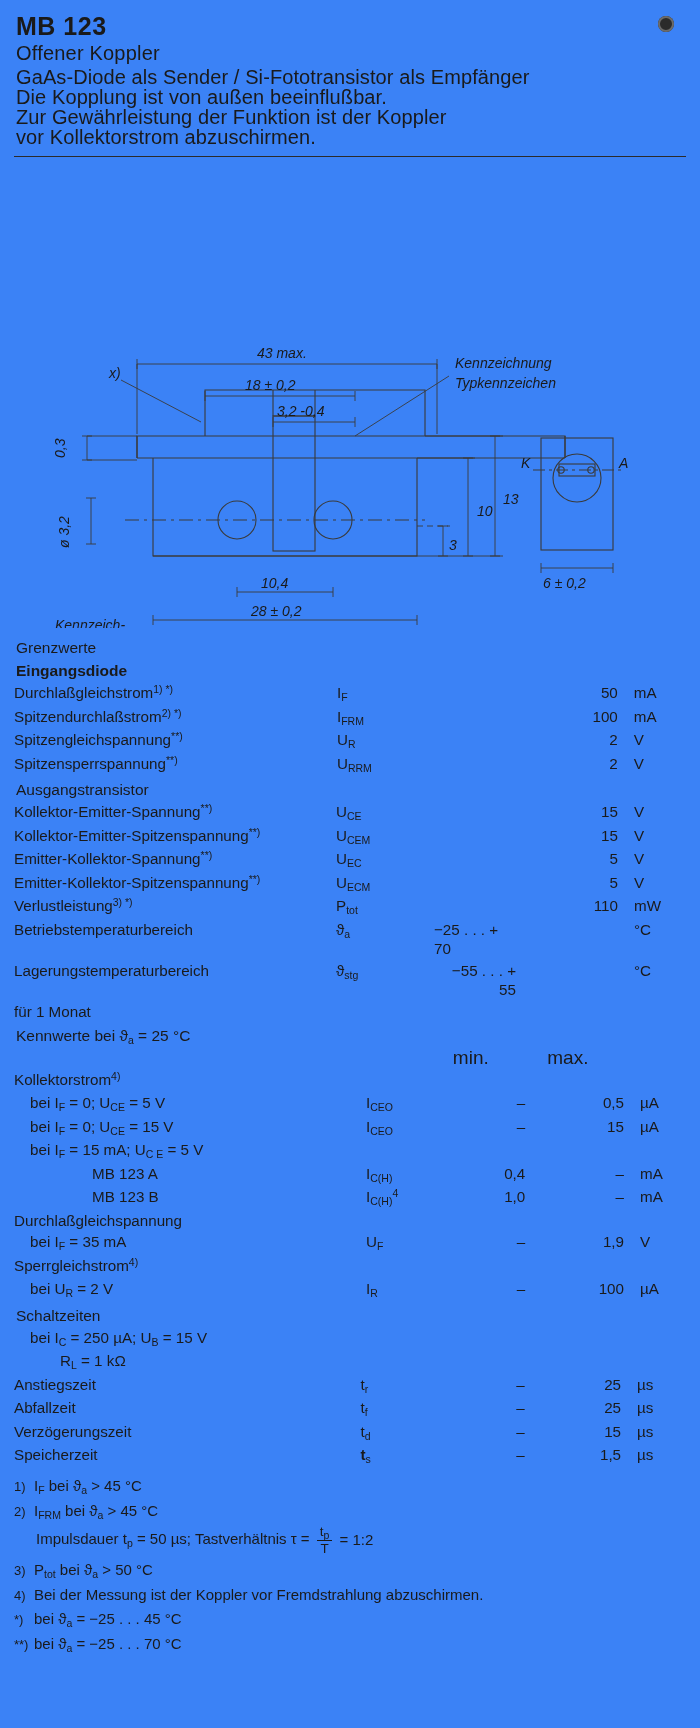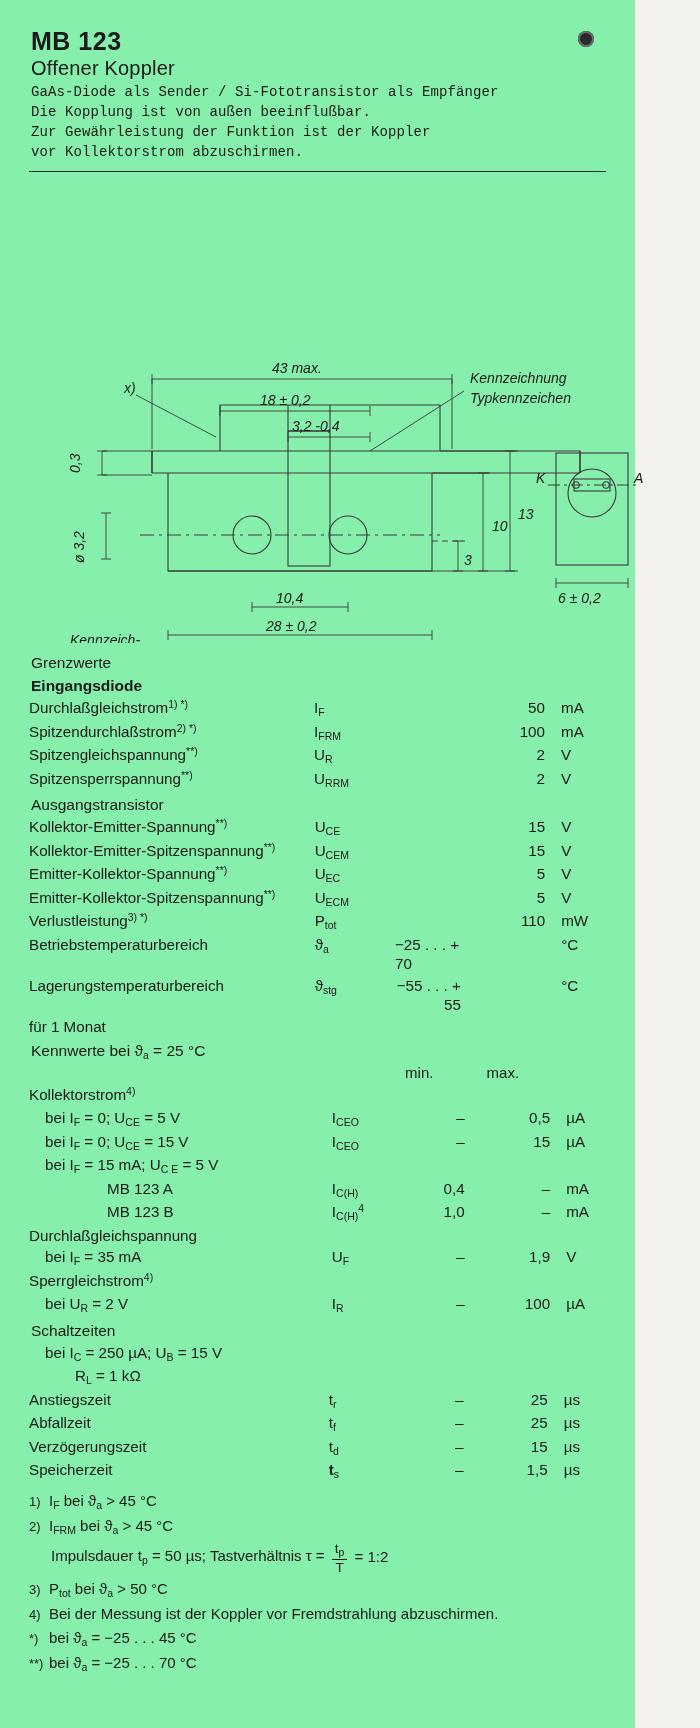--- a/index.html
+++ b/index.html
@@ -4,45 +4,45 @@
 <style>
   html,body{margin:0;padding:0;}
   body{
     width:700px;
     background:#f4f2ec;
     font-family:"Liberation Sans", sans-serif;
     color:#1a1a1a;
     -webkit-font-smoothing:none;
   }
   .page{
-    width:635px;
+    width:700px;
     min-height:1728px;
     position:relative;
-    background:#86efac;
-    padding:15px;
+    background:#3b82f6;
+    padding:0;
     box-sizing:border-box;
   }
   .inner{padding:10px 14px 10px 14px;}
 
   
   .title-row{display:flex;align-items:flex-start;justify-content:space-between;}
   .type-no{
     font-size:25px;font-weight:bold;letter-spacing:0.5px;
     font-family:"Liberation Sans", sans-serif;margin:2px 0 0 2px;
   }
   .logo-dot{
     width:16px;height:16px;border-radius:50%;
     background:#2b2b2b;margin:6px 12px 0 0;
     box-shadow:inset 0 0 0 2px #6b6b6b;
   }
   .subtitle{
     font-size:20px;margin:1px 0 2px 2px;font-weight:400;letter-spacing:0.2px;
   }
   .desc{
-    font-size:14px;line-height:20px;margin:0 0 9px 2px;letter-spacing:0.1px;font-family:Liberation Mono, monospace;
+    font-size:20px;line-height:20px;margin:0 0 9px 2px;letter-spacing:0.1px;
   }
   .rule{border:0;border-top:1.6px solid #2b2b2b;margin:9px 0 0 0;}
 
   
   .drawing{position:relative;height:460px;margin:11px;}
   .drawing svg{position:absolute;left:0;top:0;}
 
   
   .sect-head{font-size:15.5px;font-weight:normal;margin:5px 0 2px 2px;}
   table.spec{width:100%;border-collapse:collapse;font-size:15.2px;}
@@ -50,29 +50,29 @@
   .c-label{width:322px;}
   .c-sym{width:96px;}
   .c-min{width:82px;text-align:right;padding-right:16px !important;}
   .c-max{width:86px;text-align:right;padding-right:10px !important;}
   .c-unit{width:52px;text-align:left;padding-left:6px !important;}
   .indent1{padding-left:16px !important;margin-top:28px;}
   .indent2{padding-left:78px !important;}
   .bold{font-weight:bold;}
   sub{font-size:10.5px;vertical-align:baseline;position:relative;top:3px;}
   sup{font-size:10.5px;vertical-align:baseline;position:relative;top:-5px;}
-  .hdr-minmax td{font-size:15px;}
+  .hdr-minmax td{font-size:19px;}
 
   
   .notes{font-size:15px;margin-top:7px;line-height:21px;}
   .note{display:flex;align-items:baseline;margin:2px 0;}
   .note .mk{width:20px;flex:0 0 20px;font-size:13px;padding-top:0;}
   .note .tx{flex:1;}
   .frac{display:inline-block;text-align:center;vertical-align:middle;margin:0 3px;position:relative;top:-1px;}
-  .frac .n{display:block;border-bottom:1.3px solid #1a1a1a;padding:0 3px;line-height:20px;font-size:13.5px;}
+  .frac .n{display:block;border-bottom:1.3px solid #1a1a1a;padding:0 3px;line-height:15px;font-size:13.5px;}
   .frac .d{display:block;padding:0 3px;line-height:15px;font-size:13.5px;}
   .sub-note{padding-left:22px;}
 </style>
 </head>
 <body>
 
 <div class="page">
   <div class="inner">
 
     <div class="title-row">

